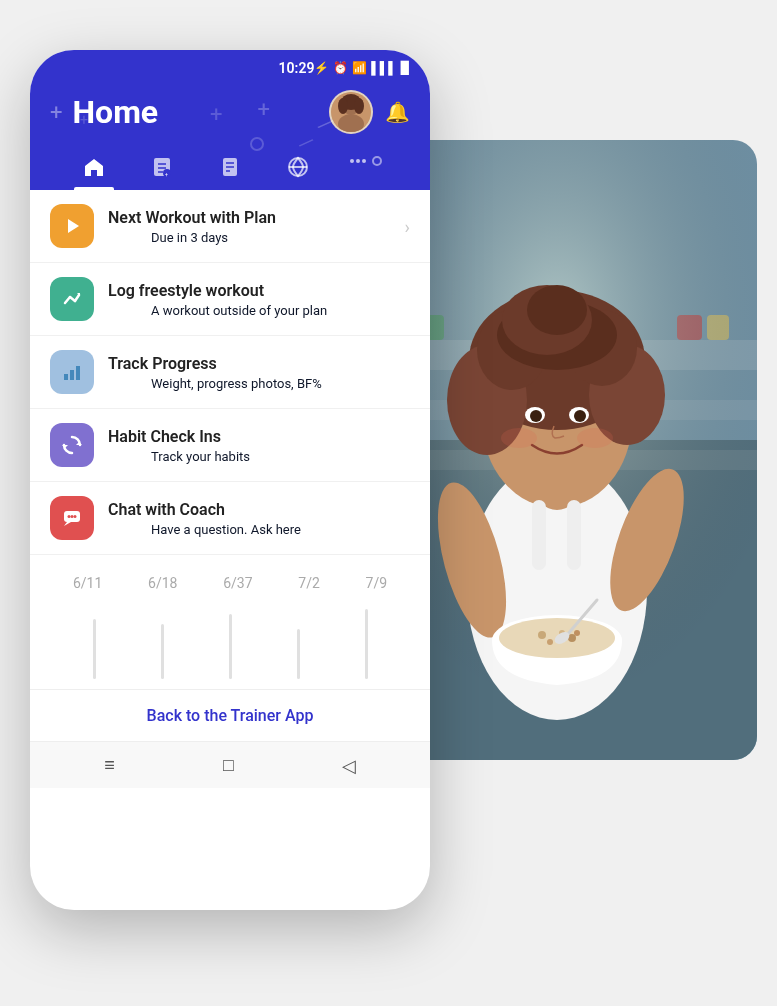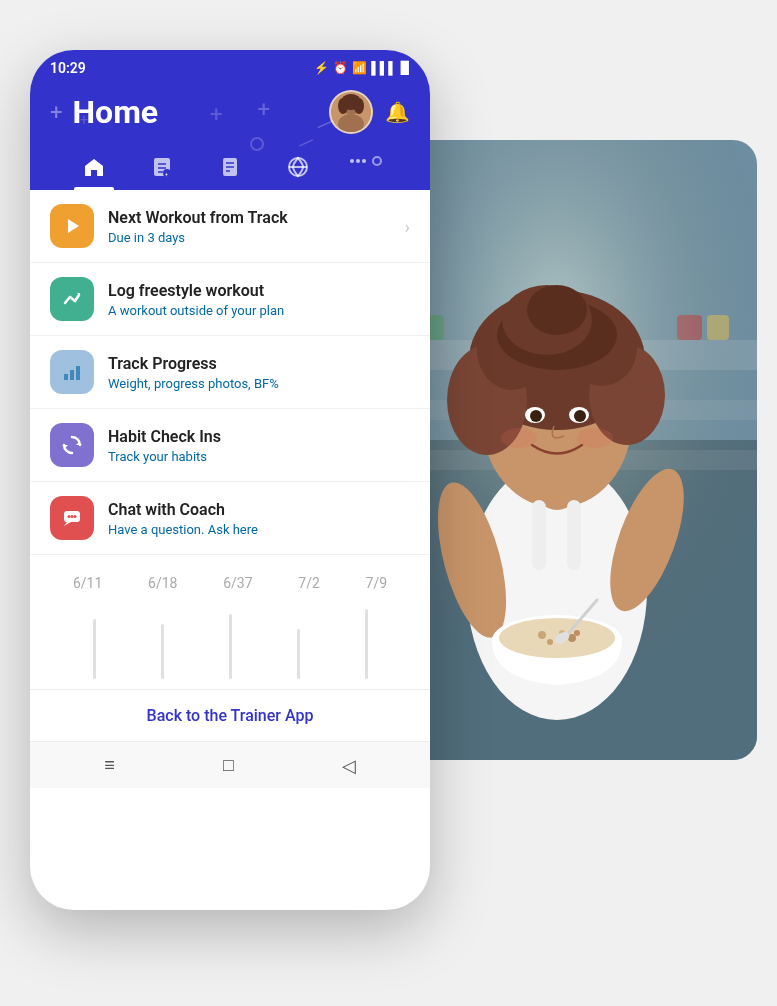--- a/index.html
+++ b/index.html
@@ -27,21 +27,21 @@
       box-shadow: 0 20px 60px rgba(0,0,0,0.25);
       overflow: hidden;
       z-index: 10;
     }
 
     
     .status-bar {
       background: #3333cc;
       padding: 10px 20px 6px;
       display: flex;
-      justify-content: space-between;
+      justify-content: flex-end;
       align-items: center;
     }
 
     .status-time {
       color: white;
       font-size: 14px;
       font-weight: 600;
     }
 
     .status-icons {
@@ -181,21 +181,22 @@
 
     .menu-text { flex: 1; }
     .menu-title {
       font-size: 16px;
       font-weight: 600;
       color: #222;
       margin-bottom: 3px;
     }
     .menu-subtitle {
       font-size: 13px;
-      color: #0369a1;
+      color: #0f172a;
+      margin-left: 43px;
     }
 
     .menu-chevron {
       color: #ccc;
       font-size: 18px;
     }
 
     
     .chart-area {
       padding: 20px 20px 10px;
@@ -465,21 +466,21 @@
 
   <div class="content">
 
     <div class="menu-item">
       <div class="menu-icon-wrap icon-orange">
         <svg width="20" height="20" viewBox="0 0 20 20" fill="white">
           <polygon points="6,3 17,10 6,17"></polygon>
         </svg>
       </div>
       <div class="menu-text">
-        <div class="menu-title">Next Workout from Track</div>
+        <div class="menu-title">Next Workout with Plan</div>
         <div class="menu-subtitle">Due in 3 days</div>
       </div>
       <span class="menu-chevron">›</span>
     </div>
 
     <div class="menu-item">
       <div class="menu-icon-wrap icon-teal">
         <svg width="20" height="20" viewBox="0 0 20 20" fill="white">
           <line x1="3" y1="14" x2="8" y2="8" stroke="white" stroke-width="2.5" stroke-linecap="round"></line>
           <line x1="8" y1="8" x2="13" y2="12" stroke="white" stroke-width="2.5" stroke-linecap="round"></line>

